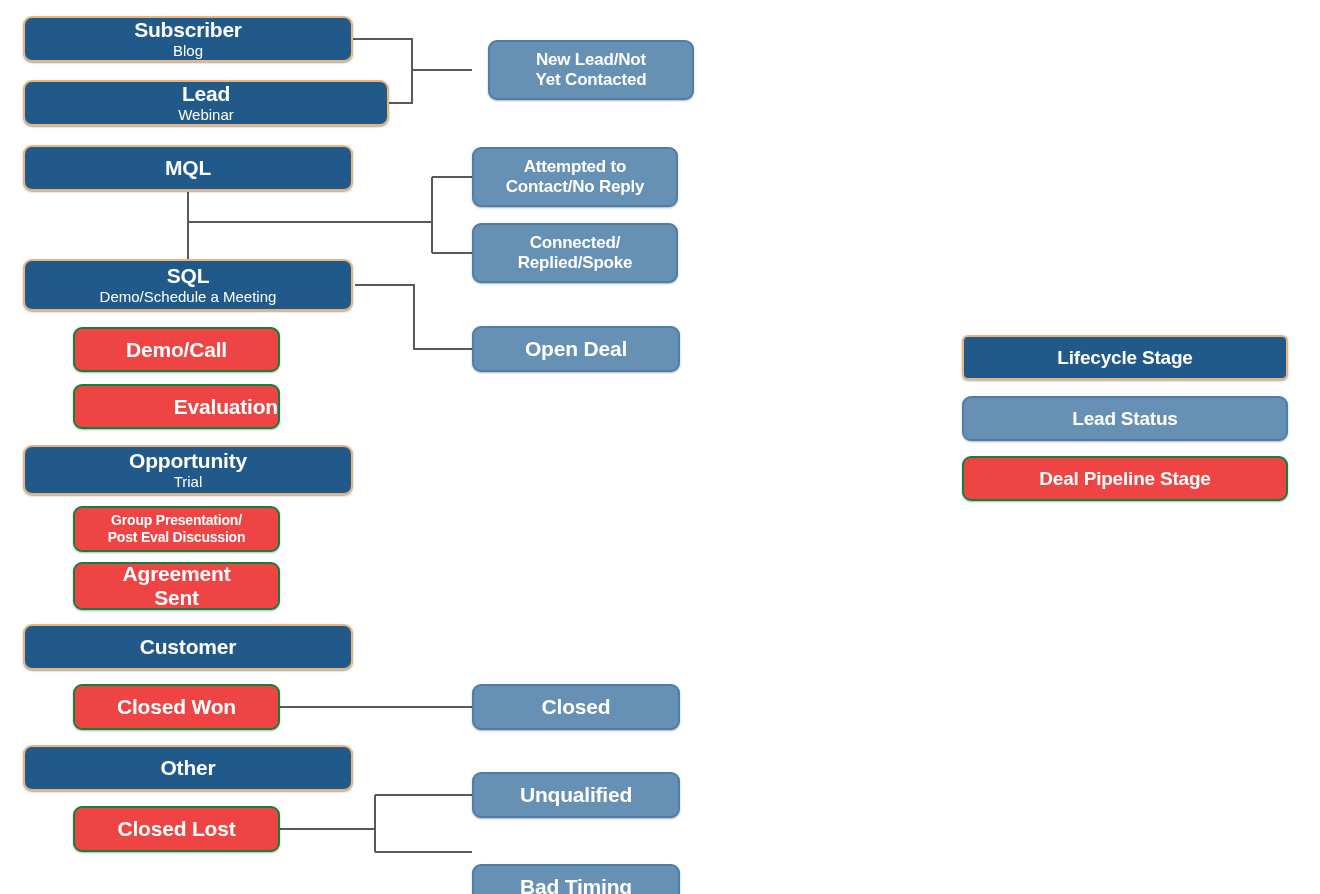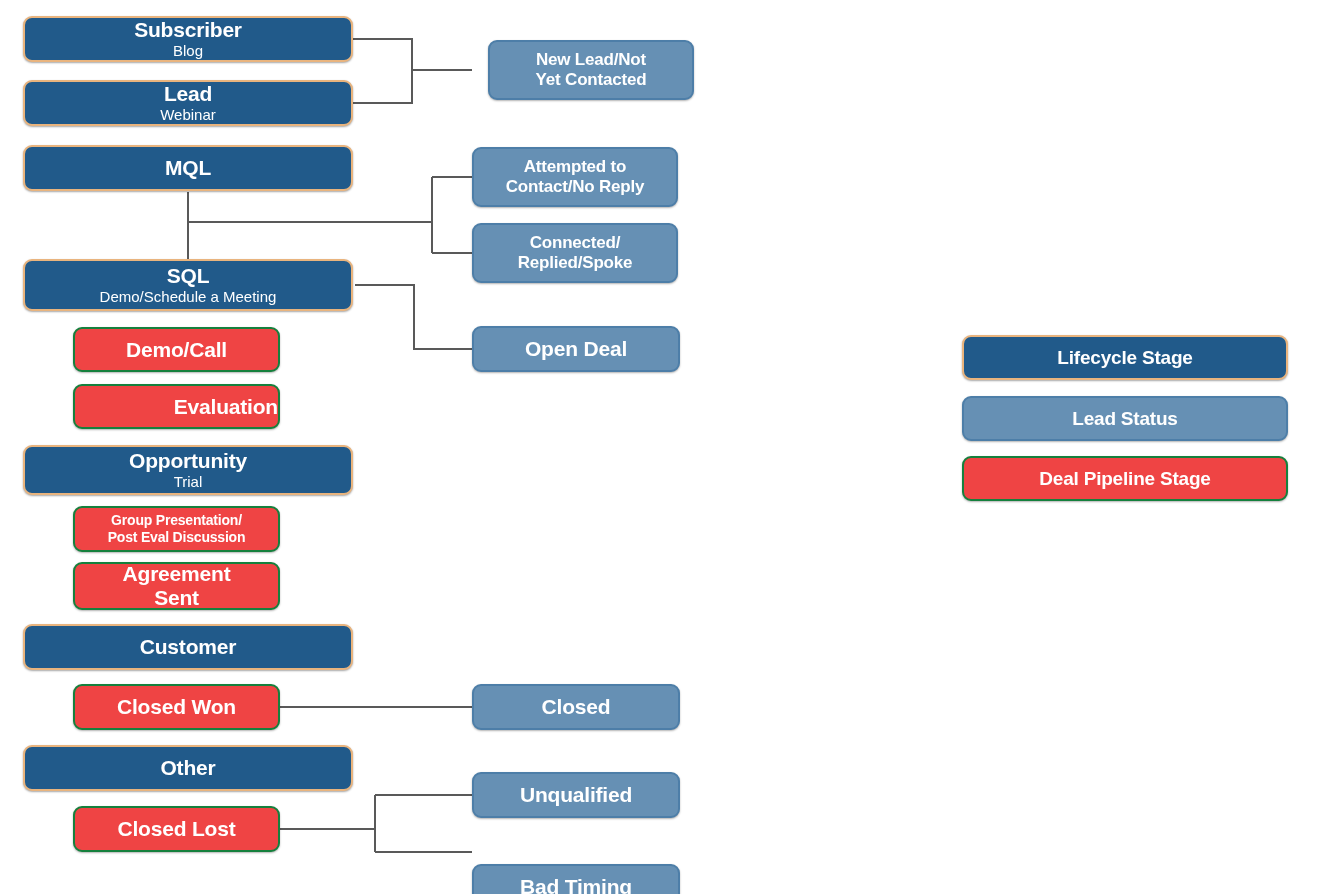--- a/index.html
+++ b/index.html
@@ -111,21 +111,21 @@
       <path d="M375,795 L472,795"></path>
       <path d="M375,852 L472,852"></path>
     </g>
   </svg>
 
   <div class="node lifecycle" style="left:23px; top:16px; width:330px; height:46px;">
     <div class="title">Subscriber</div>
     <div class="subtitle">Blog</div>
   </div>
 
-  <div class="node lifecycle" style="left:23px; top:80px; width:330px; height:46px;">
+  <div class="node lifecycle" style="left:23px; top:80px; width:366px; height:46px;">
     <div class="title">Lead</div>
     <div class="subtitle">Webinar</div>
   </div>
 
   <div class="node lifecycle" style="left:23px; top:145px; width:330px; height:46px;">
     <div class="title">MQL</div>
   </div>
 
   <div class="node lifecycle" style="left:23px; top:259px; width:330px; height:52px;">
     <div class="title">SQL</div>
@@ -196,21 +196,21 @@
 
   <div class="node leadstatus" style="left:472px; top:772px; width:208px; height:46px;">
     <div class="title">Unqualified</div>
   </div>
 
   <div class="node leadstatus" style="left:472px; top:829px; width:208px; height:46px;margin-top:35px;">
     <div class="title">Bad Timing</div>
   </div>
 
   <div>
-    <div class="node lifecycle legend-box" style="left:962px; top:335px; width:326px; height:45px;">
+    <div class="node lifecycle legend-box" style="left:962px; top:335px; width:326px; height:45px;border-radius:6px;">
       <div class="title">Lifecycle Stage</div>
     </div>
 
     <div class="node leadstatus legend-box" style="left:962px; top:396px; width:326px; height:45px;">
       <div class="title">Lead Status</div>
     </div>
 
     <div class="node dealstage legend-box" style="left:962px; top:456px; width:326px; height:45px;">
       <div class="title">Deal Pipeline Stage</div>
     </div>

